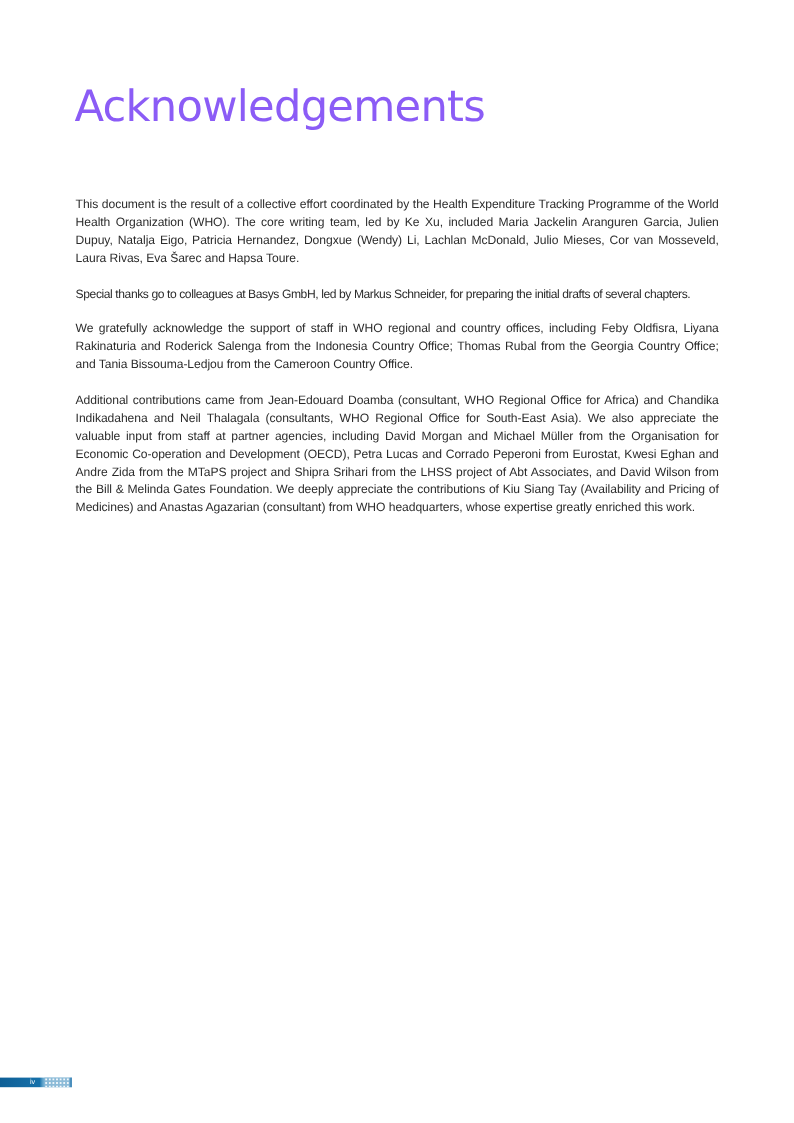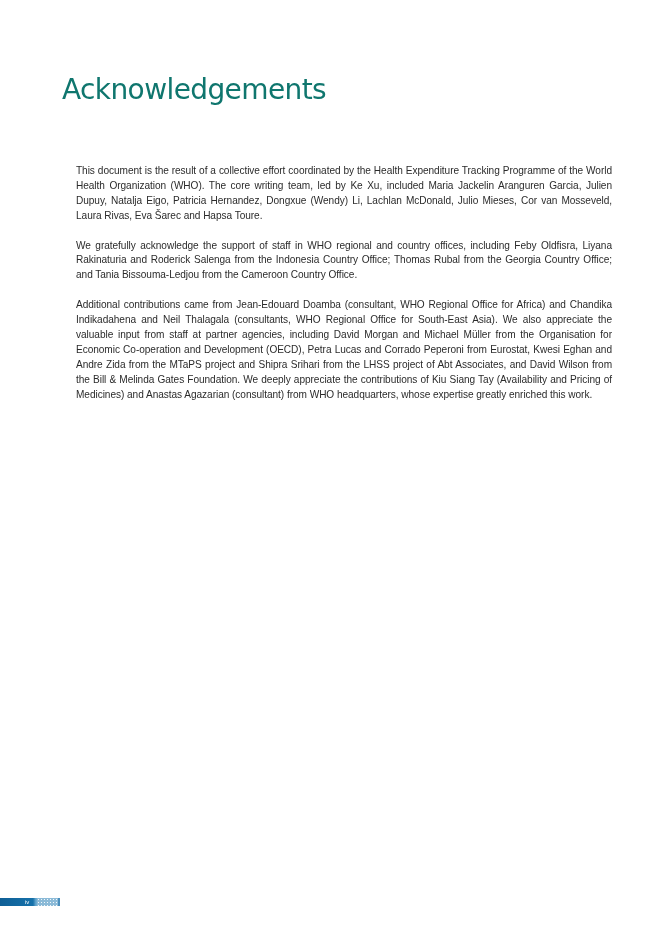--- a/index.html
+++ b/index.html
@@ -14,35 +14,34 @@
       overflow: hidden;
       font-family: "Liberation Sans", sans-serif;
     }
     .page-title {
       position: absolute;
       left: 62px;
       top: 70px;
       margin: 0;
       font-family: "DejaVu Sans", sans-serif;
       font-weight: normal;
-      font-size: 28px;
+      font-size: 36px;
       letter-spacing: -0.6px;
-      color: #0f766e;
+      color: #8b5cf6;
       line-height: 40px;
     }
     .body-text {
       position: absolute;
       left: 63px;
       top: 164px;
       width: 536px;
       color: #2b2b2b;
       font-family: "Liberation Sans", sans-serif;
       font-size: 10.1px;
       line-height: 14.9px;
-      margin-left: 13px;
     }
     .body-text p {
       margin: 0 0 14.9px 0;
       text-align: justify;
       letter-spacing: -0.05px;
     }
     .body-text p.tight {
       letter-spacing: -0.35px;
     }
     .footer-bar {
@@ -85,20 +84,21 @@
       color: #ffffff;
     }
   </style>
 </head>
 <body>
 
 <h1 class="page-title">Acknowledgements</h1>
 
 <div class="body-text">
   <p>This document is the result of a collective effort coordinated by the Health Expenditure Tracking Programme of the World Health Organization (WHO). The core writing team, led by Ke Xu, included Maria Jackelin Aranguren Garcia, Julien Dupuy, Natalja Eigo, Patricia Hernandez, Dongxue (Wendy) Li, Lachlan McDonald, Julio Mieses, Cor van Mosseveld, Laura Rivas, Eva Šarec and Hapsa Toure.</p>
+  <p class="tight">Special thanks go to colleagues at Basys GmbH, led by Markus Schneider, for preparing the initial drafts of several chapters.</p>
   <p>We gratefully acknowledge the support of staff in WHO regional and country offices, including Feby Oldfisra, Liyana Rakinaturia and Roderick Salenga from the Indonesia Country Office; Thomas Rubal from the Georgia Country Office; and Tania Bissouma-Ledjou from the Cameroon Country Office.</p>
   <p>Additional contributions came from Jean-Edouard Doamba (consultant, WHO Regional Office for Africa) and Chandika Indikadahena and Neil Thalagala (consultants, WHO Regional Office for South-East Asia). We also appreciate the valuable input from staff at partner agencies, including David Morgan and Michael Müller from the Organisation for Economic Co-operation and Development (OECD), Petra Lucas and Corrado Peperoni from Eurostat, Kwesi Eghan and Andre Zida from the MTaPS project and Shipra Srihari from the LHSS project of Abt Associates, and David Wilson from the Bill &amp; Melinda Gates Foundation. We deeply appreciate the contributions of Kiu Siang Tay (Availability and Pricing of Medicines) and Anastas Agazarian (consultant) from WHO headquarters, whose expertise greatly enriched this work.</p>
 </div>
 
 <div class="footer-bar">
   <span class="page-number">iv</span>
   <span class="footer-pattern"></span>
   <span class="footer-edge"></span>
 </div>
 

